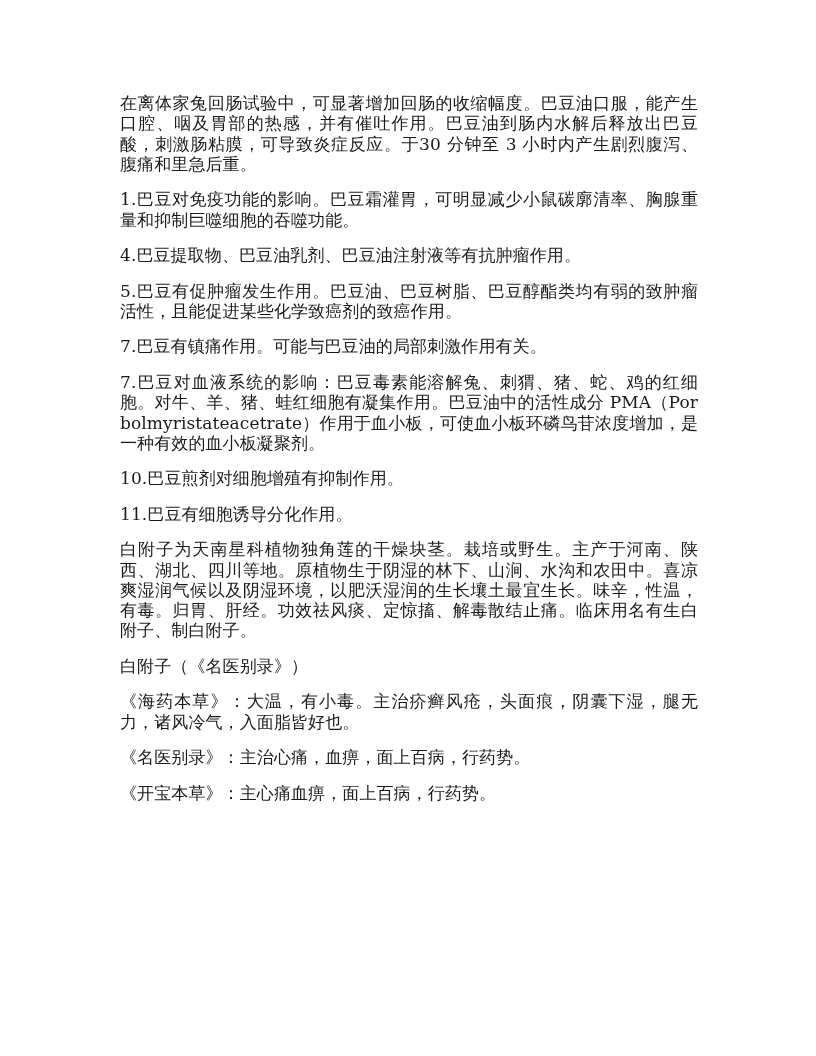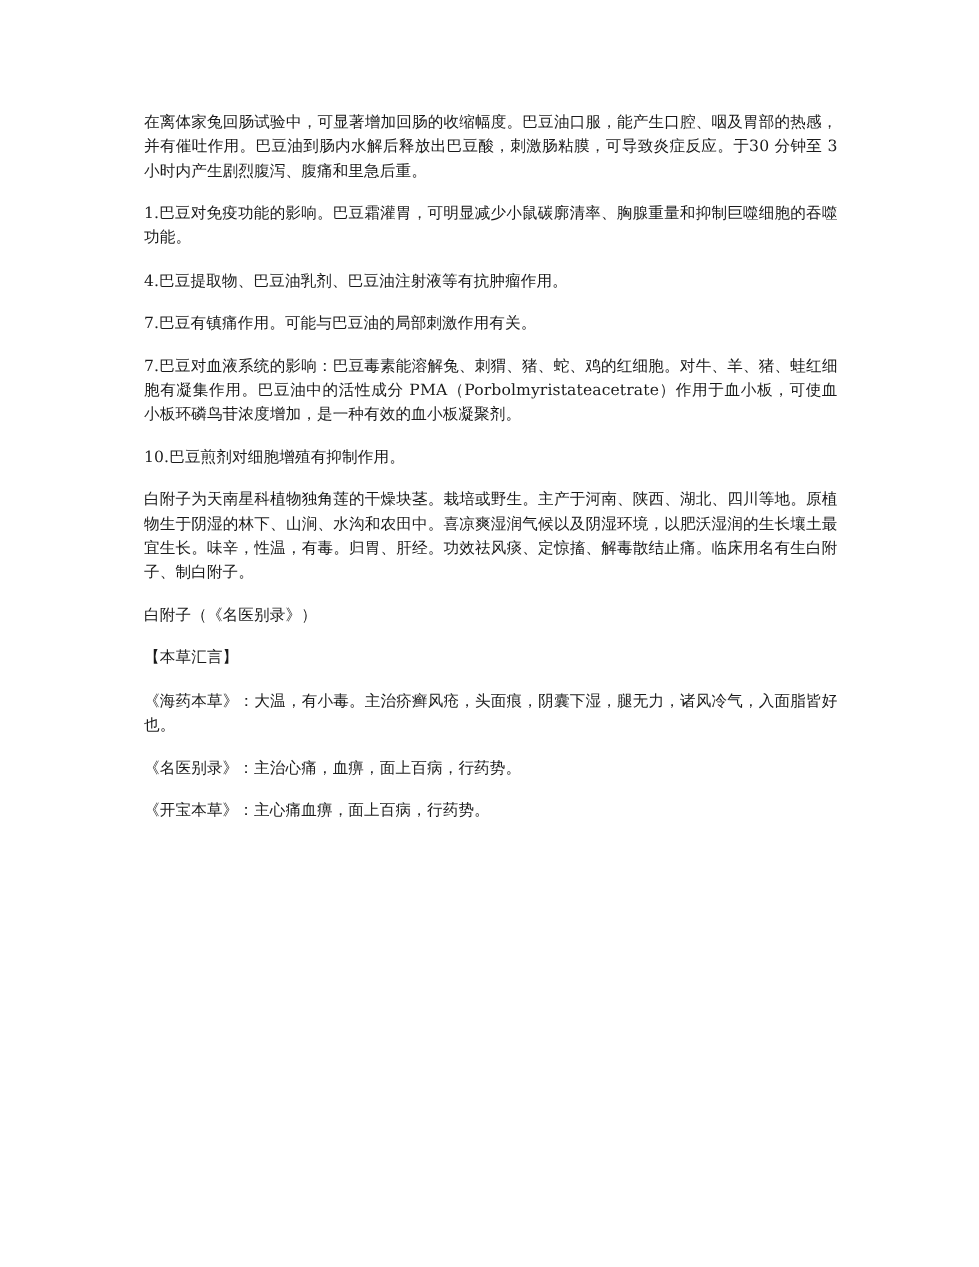--- a/index.html
+++ b/index.html
@@ -13,39 +13,40 @@
     position: relative;
     overflow: hidden;
     font-family: "DejaVu Serif", "Liberation Serif", serif;
     color: #1a1a1a;
   }
   .page {
     position: absolute;
     left: 120px;
     top: 93px;
     width: 578px;
-    font-size: 13px;
+    font-size: 17px;
     line-height: 20.3px;
     letter-spacing: 0.1px;
   }
   .page p {
     margin: 0 0 15.2px 0;
     text-align: justify;
     word-break: break-all;
   }
 </style>
 </head>
 <body>
 
 <div class="page">
   <p>在离体家兔回肠试验中，可显著增加回肠的收缩幅度。巴豆油口服，能产生口腔、咽及胃部的热感，并有催吐作用。巴豆油到肠内水解后释放出巴豆酸，刺激肠粘膜，可导致炎症反应。于30 分钟至 3 小时内产生剧烈腹泻、腹痛和里急后重。</p>
   <p>1.巴豆对免疫功能的影响。巴豆霜灌胃，可明显减少小鼠碳廓清率、胸腺重量和抑制巨噬细胞的吞噬功能。</p>
   <p>4.巴豆提取物、巴豆油乳剂、巴豆油注射液等有抗肿瘤作用。</p>
+  <p>5.巴豆有促肿瘤发生作用。巴豆油、巴豆树脂、巴豆醇酯类均有弱的致肿瘤活性，且能促进某些化学致癌剂的致癌作用。</p>
   <p>7.巴豆有镇痛作用。可能与巴豆油的局部刺激作用有关。</p>
   <p>7.巴豆对血液系统的影响：巴豆毒素能溶解兔、刺猬、猪、蛇、鸡的红细胞。对牛、羊、猪、蛙红细胞有凝集作用。巴豆油中的活性成分 PMA（Porbolmyristateacetrate）作用于血小板，可使血小板环磷鸟苷浓度增加，是一种有效的血小板凝聚剂。</p>
   <p>10.巴豆煎剂对细胞增殖有抑制作用。</p>
+  <p>11.巴豆有细胞诱导分化作用。</p>
   <p>白附子为天南星科植物独角莲的干燥块茎。栽培或野生。主产于河南、陕西、湖北、四川等地。原植物生于阴湿的林下、山涧、水沟和农田中。喜凉爽湿润气候以及阴湿环境，以肥沃湿润的生长壤土最宜生长。味辛，性温，有毒。归胃、肝经。功效祛风痰、定惊搐、解毒散结止痛。临床用名有生白附子、制白附子。</p>
   <p>白附子（《名医别录》）</p>
-  <p>【本草汇言】</p>
   <p>《海药本草》：大温，有小毒。主治疥癣风疮，头面痕，阴囊下湿，腿无力，诸风冷气，入面脂皆好也。</p>
   <p>《名医别录》：主治心痛，血痹，面上百病，行药势。</p>
   <p>《开宝本草》：主心痛血痹，面上百病，行药势。</p>
 </div>
 
 </body></html>

